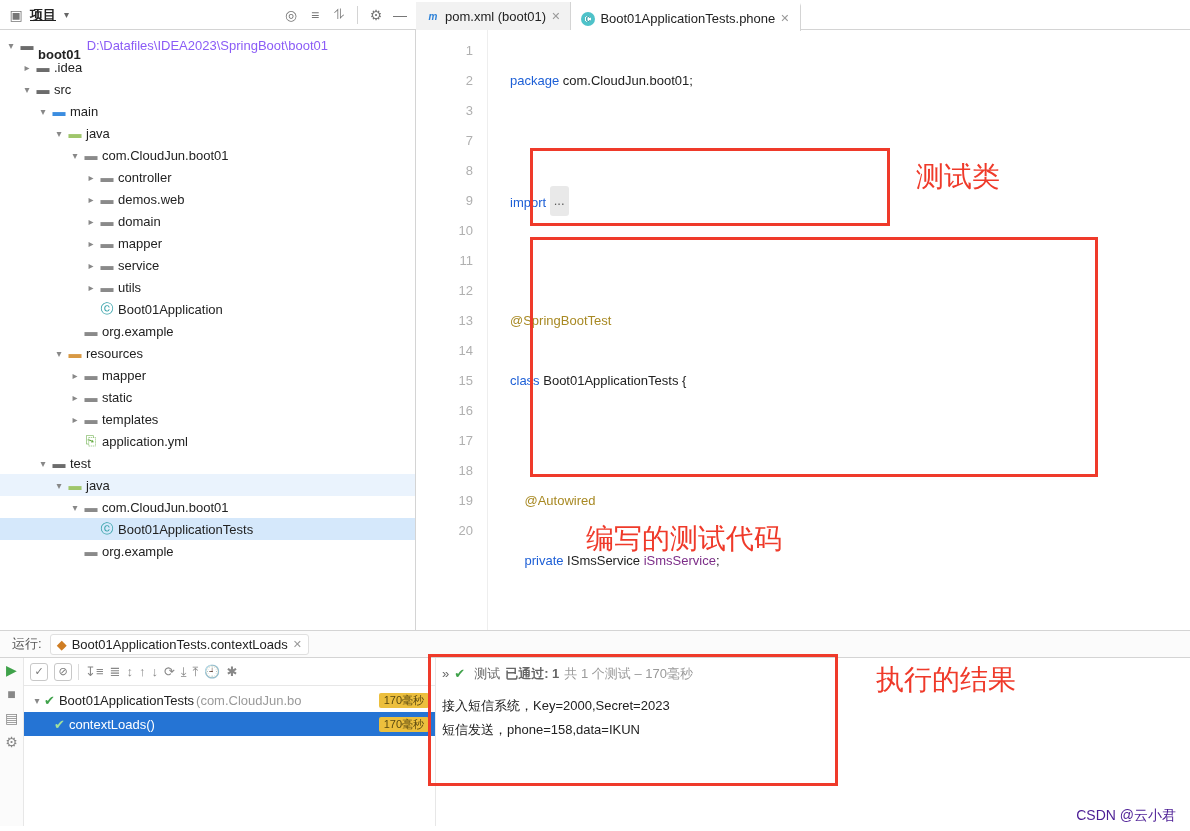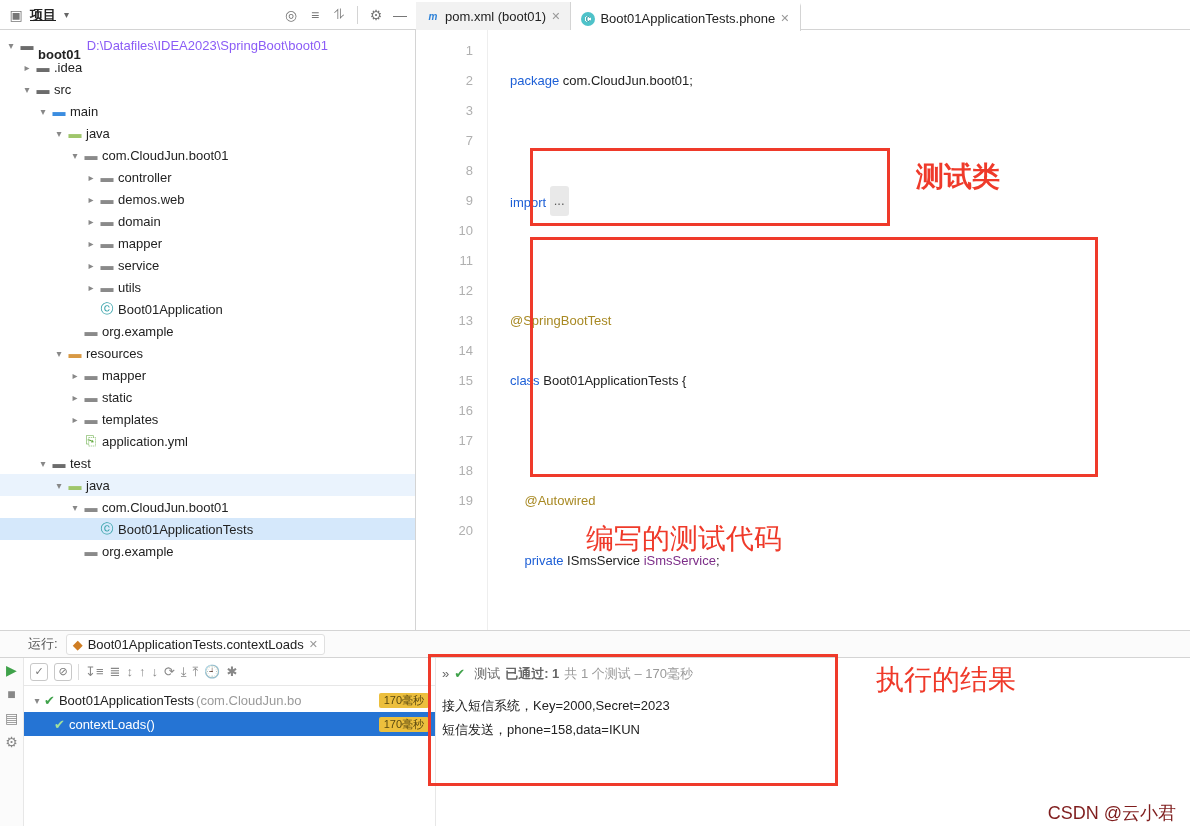--- a/index.html
+++ b/index.html
@@ -55,21 +55,21 @@
   .cls { color:#222; }
   .mth { color:#8c6c2d; }
   .fld { color:#7c2d88; }
   .str { color:#2a8a3a;}
   .param { background:#f0f0f0; color:#666; padding:0 2px; border-radius:3px; font-size:13px;}
   .red-box { position:absolute; border:3px solid #ef3a2a; pointer-events:none;}
   .red-label { position:absolute; color:#ef3a2a; font-family:"Microsoft YaHei"; font-size:28px; pointer-events:none;}
   .fold { display:inline-block; background:#e9e9e9; color:#5c5c5c; padding:0 4px; border-radius:3px; font-size:13px; vertical-align:2px;}
 
   
-  .run-tab { height:28px; display:flex; align-items:center; border-top:1px solid #d4d4d4; border-bottom:1px solid #d4d4d4; background:#fbfbfb; padding-left:20px;}
+  .run-tab { height:28px; display:flex; align-items:center; border-top:1px solid #d4d4d4; border-bottom:1px solid #d4d4d4; background:#fbfbfb; padding-left:4px;}
   .run-tab .lbl { color:#555; padding:0 8px;}
   .run-tab .item { display:flex; align-items:center; gap:5px; background:#fff; padding:2px 6px; border:1px solid #e0e0e0; border-radius:3px;}
   .run-panel { display:flex; height:168px; position:relative;}
   .run-left { width:24px; background:#fbfbfb; border-right:1px solid #e7e7e7; display:flex; flex-direction:column; align-items:center; padding-top:4px; gap:8px;}
   .play { color:#3fa24a; font-size:14px;}
   .gear { color:#888; font-size:14px;}
   .run-mid { width:412px; border-right:1px solid #e7e7e7; background:#fff;}
   .run-toolbar { height:28px; display:flex; align-items:center; gap:6px; padding:0 6px; border-bottom:1px solid #e7e7e7; color:#888;}
   .chk{width:18px;height:18px;border-radius:3px;border:1px solid #c8c8c8;display:flex;align-items:center;justify-content:center;color:#777;font-size:11px;}
   .run-tree { padding:2px 0;}
@@ -78,21 +78,21 @@
   .check{color:#3fa24a;font-size:13px;padding-right:4px;}
   .rnode.sel .check{color:#a4e29c;}
   .timetag{margin-left:auto;background:#ecbf3d;color:#5a4910;padding:0 5px;border-radius:2px;font-size:11px;}
   .rnode.sel .timetag{background:#ecbf3d;}
   .dimtxt{color:#9a9a9a;}
 
   .run-out { flex:1; background:#fff; font-family:"JetBrains Mono","Consolas",monospace; font-size:14px; padding:4px 6px; line-height:24px; position:relative;}
   .out-hdr { display:flex; align-items:center; gap:5px; color:#666; font-family:"Segoe UI","Microsoft YaHei"; font-size:13px;}
   .out-hdr .s{color:#9a9a9a;}
 
-  .watermark { position:absolute; right:14px; bottom:6px; color:#7f1d1d; font-size:18px;}
+  .watermark { position:absolute; right:14px; bottom:6px; color:#4c1d95; font-size:14px;}
 </style>
 </head>
 <body>
 
 <div class="top">
   <div class="proj-bar">
     <span class="tb-icon">▣</span>
     <span class="proj-label">项目</span>
     <span class="dropdown-arrow">▾</span>
     <div class="tb-spacer"></div>
@@ -279,21 +279,21 @@
 <div class="cline">    <span class="ann">@Test</span></div>
 <div class="cline">    <span class="kw">void </span><span class="mth">contextLoads</span><span>() {</span></div>
 <div class="cline">        <span class="fld">iSmsService</span><span>.</span><span class="mth">send</span><span>(</span><span class="param"> s: </span><span class="str">"158"</span><span>, </span><span class="param">s1: </span><span class="str">"IKUN"</span><span>);</span></div>
 
 
 
 
     </div>
 
     <div class="red-box" style="left:114px; top:118px; width:360px; height:78px;"></div>
-    <div class="red-label" style="left:500px; top:128px;font-weight:bold;">测试类</div>
+    <div class="red-label" style="left:500px; top:128px;">测试类</div>
     <div class="red-box" style="left:114px; top:207px; width:568px; height:240px;"></div>
     <div class="red-label" style="left:170px; top:490px;">编写的测试代码</div>
   </div>
 </div>
 
 <div class="run-tab">
   <span class="lbl">运行:</span>
   <div class="item">
     <span style="color:#cf7d23">◆</span>
     <span>Boot01ApplicationTests.contextLoads</span>

